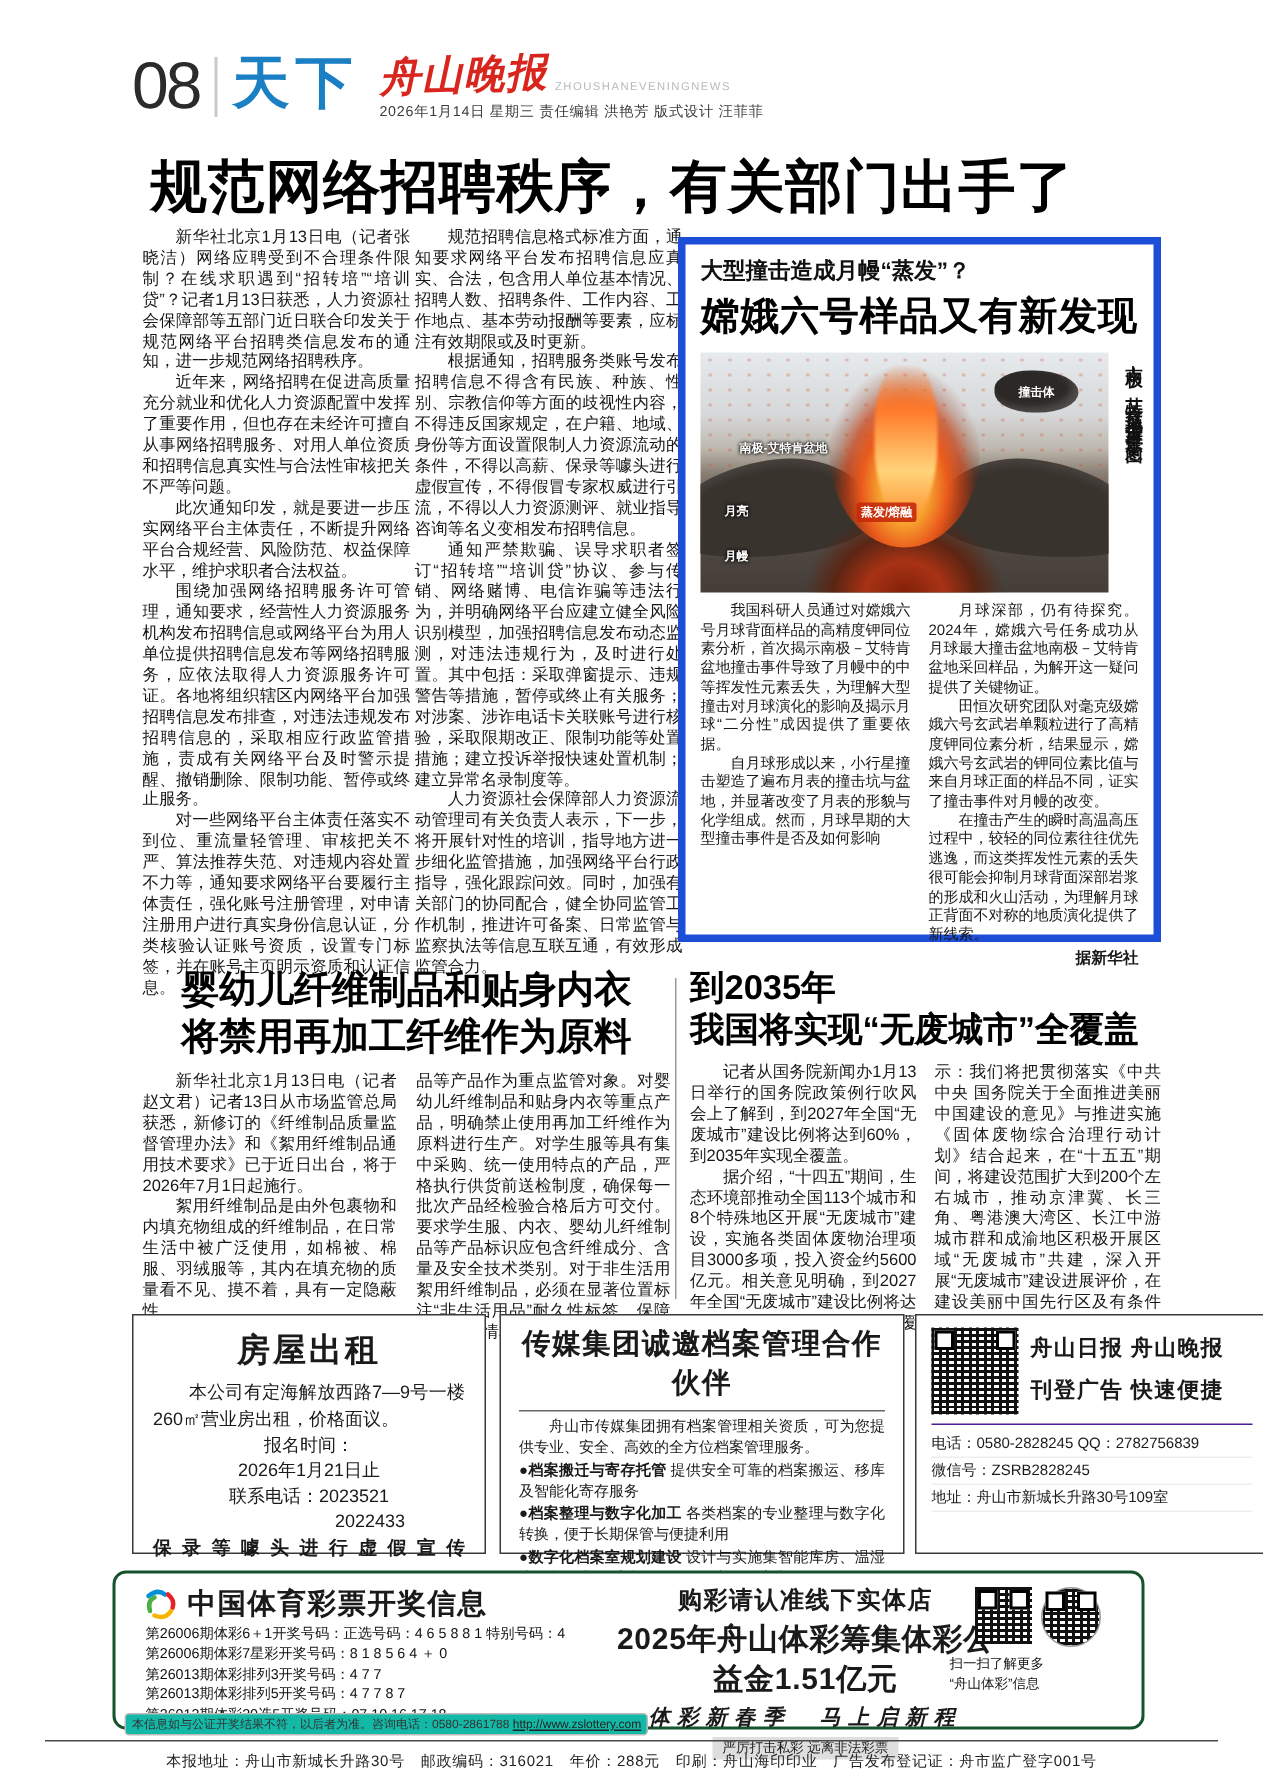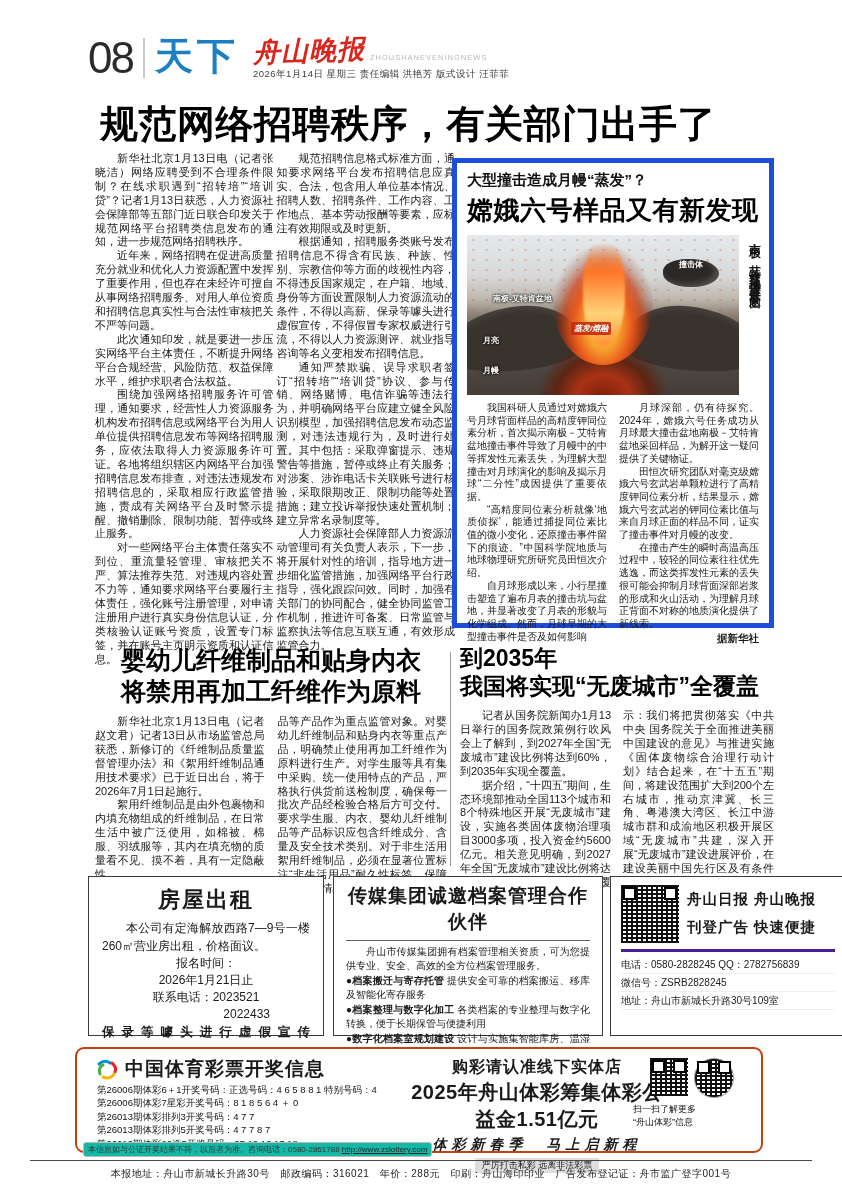--- a/index.html
+++ b/index.html
@@ -42,28 +42,28 @@
         border-radius:55% 45% 40% 60%/65% 70% 30% 35%;box-shadow:inset 0 4px 6px rgba(255,255,255,.08);}
   .flapL{left:-24px;transform:rotate(-7deg);}
   .flapR{right:-24px;transform:rotate(7deg) scaleX(-1);}
   .melt{position:absolute;left:70px;top:96px;width:132px;height:66px;border-radius:50% 50% 0 0;
         background:radial-gradient(50% 85% at 50% 100%,#7e2009 0%,#a83214 40%,rgba(95,32,12,.85) 72%,transparent 100%);}
   .plume{position:absolute;left:86px;top:4px;width:100px;height:126px;border-radius:50%;
          background:radial-gradient(55% 65% at 50% 68%,#ffe08a 0%,#f7a92f 28%,#ea5a1d 52%,rgba(200,60,15,.7) 70%,rgba(150,40,10,.25) 85%,transparent 100%);
          filter:blur(.5px);}
   .plumecore{position:absolute;left:116px;top:8px;width:42px;height:104px;border-radius:40% 40% 50% 50%;
          background:linear-gradient(180deg,rgba(255,140,50,0) 0%,#ff7a2a 30%,#ffd37a 68%,#ff9030 100%);filter:blur(1px);}
-  .impactor{position:absolute;right:20px;top:24px;width:56px;height:28px;background:#2c2826;
+  .impactor{position:absolute;right:20px;top:12px;width:56px;height:28px;background:#2c2826;
          border-radius:45% 55% 50% 50%;box-shadow:inset -4px -3px 6px rgba(255,255,255,.18);
-         display:flex;justify-content:center;}
+         display:flex;align-items:center;justify-content:center;}
   .imglabel{position:absolute;color:#fff;font-size:8px;font-weight:700;text-shadow:0 0 2px #000,0 0 3px #000;white-space:nowrap;}
   .lbl-basin{left:26px;top:58px;}
   .lbl-moon{left:16px;top:100px;}
   .lbl-mantle{left:16px;top:130px;}
-  .lbl-vapor{left:104px;top:87px;background:rgba(198,42,10,.9);padding:1px 3px;border-radius:2px;text-shadow:none;font-style:italic;}
+  .lbl-vapor{left:104px;top:100px;background:rgba(198,42,10,.9);padding:1px 3px;border-radius:2px;text-shadow:none;}
   .lbl-imp{position:static;color:#fff;font-size:8px;font-weight:700;}
   .vcaption{writing-mode:vertical-rl;font-size:11.5px;font-weight:700;letter-spacing:3px;
             margin-left:8px;color:#111;}
   .moontext{display:flex;gap:12px;margin-top:7px;}
   .mcol{flex:1;}
   .mt{font-size:10px;line-height:12.7px;text-align:justify;margin:0;text-indent:2em;color:#171717;}
   .msource{text-align:right;font-weight:700;font-size:10.5px;margin-top:1px;}
 
   
   .fiber{position:absolute;left:95px;top:645px;width:352px;}
@@ -93,25 +93,25 @@
   .arch-phone{text-align:center;font-size:13px;margin-top:5px;letter-spacing:0.5px;}
   .media{left:522px;width:236px;height:160px;padding:8px 10px;}
   .media-top{display:flex;align-items:center;gap:8px;}
   .qr{position:relative;background:
       repeating-linear-gradient(0deg,#111 0 2px,transparent 2px 4px),
       repeating-linear-gradient(90deg,#111 0 2px,#fff 2px 5px);}
   .qr::before{content:"";position:absolute;left:2px;top:2px;width:9px;height:9px;border:2px solid #000;background:#fff;}
   .qr::after{content:"";position:absolute;right:2px;top:2px;width:9px;height:9px;border:2px solid #000;background:#fff;}
   .media-qr{width:58px;height:58px;flex:none;}
   .media-lines{font-size:14.5px;font-weight:900;line-height:1.9;letter-spacing:1px;white-space:nowrap;}
-  .media-info{font-size:10px;line-height:17px;margin-top:6px;border-top:3px solid #4c1d95;padding-top:4px;}
+  .media-info{font-size:10px;line-height:17px;margin-top:6px;border-top:1px solid #4c1d95;padding-top:4px;}
   .media-info div{border-bottom:1px solid #eee;}
 
   
-  .lotbox{position:absolute;left:75px;top:1047px;width:688px;height:106px;border:2px solid #c2410c;
+  .lotbox{position:absolute;left:75px;top:1047px;width:688px;height:106px;border:2px solid #14532d;
           border-radius:9px;box-sizing:border-box;background:#fff;}
   .lot-title{position:absolute;left:18px;top:7px;display:flex;align-items:center;gap:6px;
              font-size:19px;font-weight:900;letter-spacing:1px;}
   .lot-draws{position:absolute;left:20px;top:34px;width:320px;font-size:9.5px;line-height:13.4px;color:#111;}
   .lot-disc{position:absolute;left:6px;bottom:-6px;background:#14b8a6;border:1px solid #bbb;border-radius:3px;
             padding:1px 4px;font-size:8px;color:#333;white-space:nowrap;}
   .loturl{color:#222;text-decoration:underline;}
   .lot-right{position:absolute;left:330px;top:8px;width:260px;text-align:center;}
   .promo1{font-size:16px;font-weight:900;letter-spacing:1px;}
   .promo2{font-size:20px;font-weight:900;letter-spacing:0.5px;margin-top:1px;}
@@ -180,21 +180,20 @@
         <div class="imglabel lbl-basin">南极-艾特肯盆地</div>
         <div class="imglabel lbl-moon">月亮</div>
         <div class="imglabel lbl-mantle">月幔</div>
         <div class="imglabel lbl-vapor">蒸发/熔融</div>
       </div>
       <div class="vcaption">南极－艾特肯盆地撞击事件示意图</div>
     </div>
     <div class="moontext">
       <div class="mcol">
         <p class="mt">我国科研人员通过对嫦娥六号月球背面样品的高精度钾同位素分析，首次揭示南极－艾特肯盆地撞击事件导致了月幔中的中等挥发性元素丢失，为理解大型撞击对月球演化的影响及揭示月球“二分性”成因提供了重要依据。</p>
-        <p class="mt">“高精度同位素分析就像‘地质侦探’，能通过捕捉同位素比值的微小变化，还原撞击事件留下的痕迹。”中国科学院地质与地球物理研究所研究员田恒次介绍。</p>
         <p class="mt">自月球形成以来，小行星撞击塑造了遍布月表的撞击坑与盆地，并显著改变了月表的形貌与化学组成。然而，月球早期的大型撞击事件是否及如何影响</p>
       </div>
       <div class="mcol">
         <p class="mt noindent">月球深部，仍有待探究。2024年，嫦娥六号任务成功从月球最大撞击盆地南极－艾特肯盆地采回样品，为解开这一疑问提供了关键物证。</p>
         <p class="mt">田恒次研究团队对毫克级嫦娥六号玄武岩单颗粒进行了高精度钾同位素分析，结果显示，嫦娥六号玄武岩的钾同位素比值与来自月球正面的样品不同，证实了撞击事件对月幔的改变。</p>
         <p class="mt">在撞击产生的瞬时高温高压过程中，较轻的同位素往往优先逃逸，而这类挥发性元素的丢失很可能会抑制月球背面深部岩浆的形成和火山活动，为理解月球正背面不对称的地质演化提供了新线索。</p>
         <div class="msource">据新华社</div>
       </div>
     </div>
   </div>

